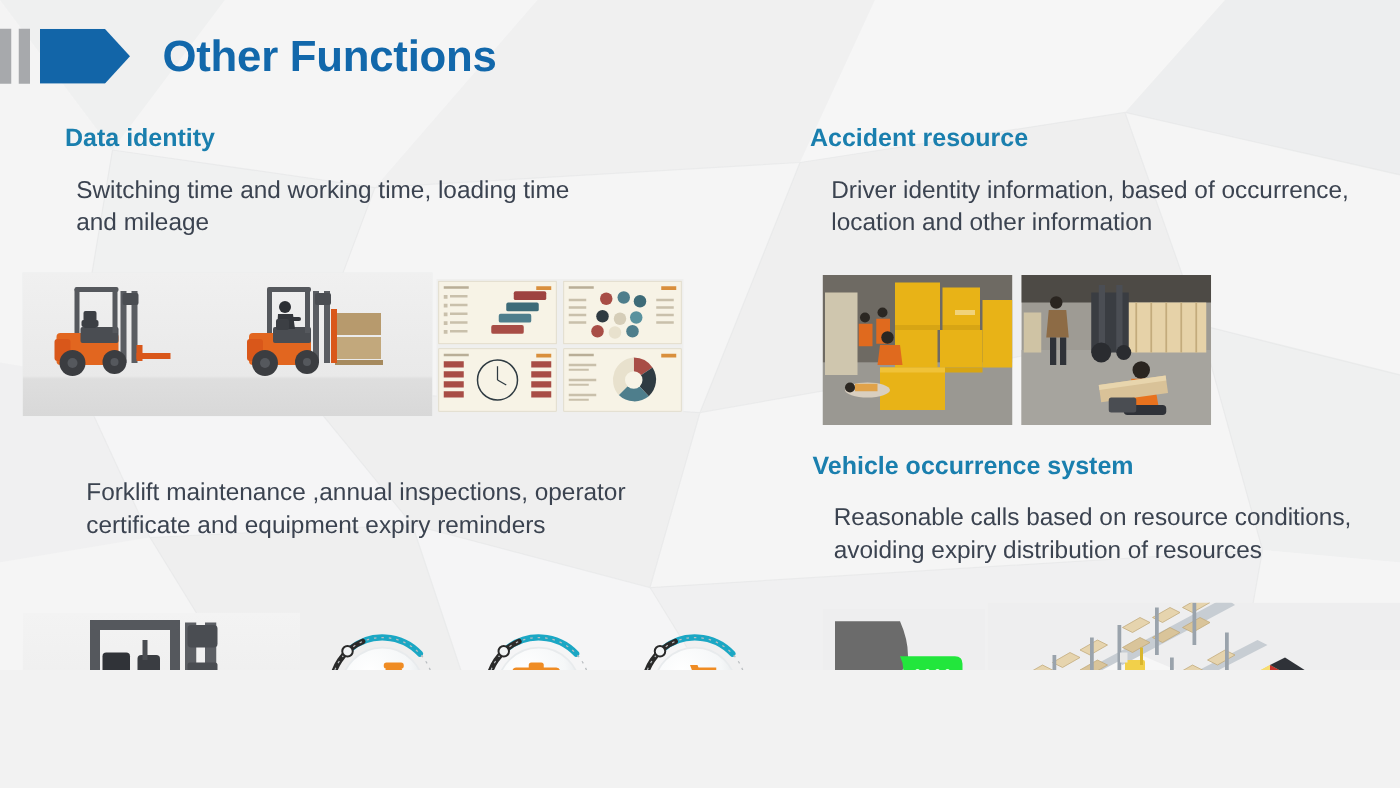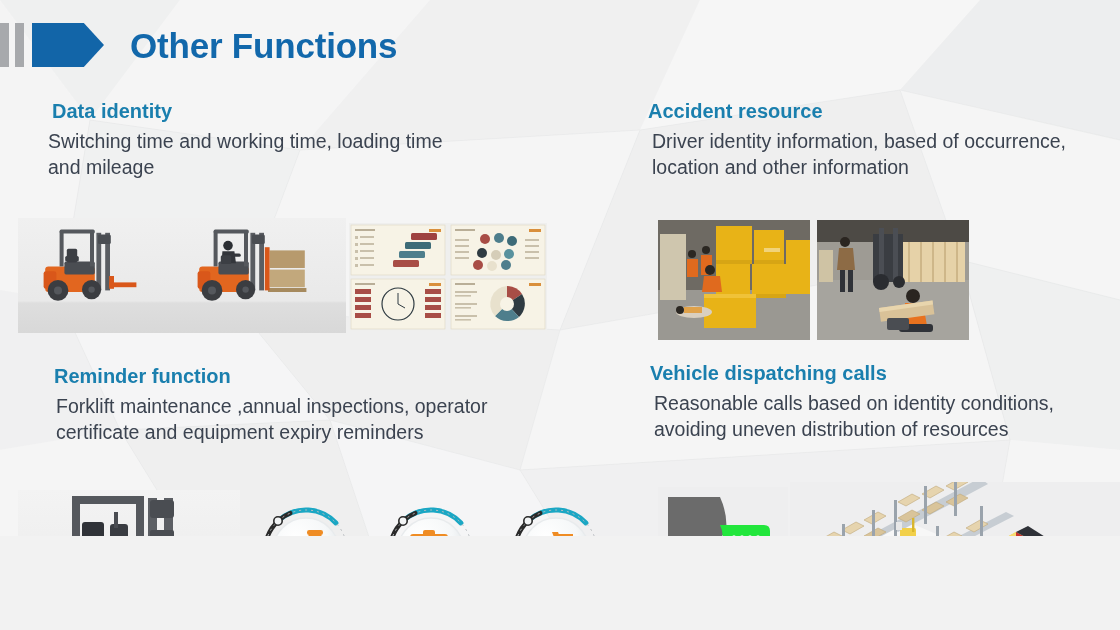--- a/index.html
+++ b/index.html
@@ -18,21 +18,21 @@
   .title-row{position:absolute;left:0;top:22px;height:46px;z-index:5;display:flex;align-items:center;}
   .bar{width:9px;height:44px;background:#a7a9ac;margin-right:6px;}
   .bar.b2{margin-right:8px;}
   .arrow{width:72px;height:44px;background:#1265a8;
     clip-path:polygon(0 0, 72% 0, 100% 50%, 72% 100%, 0 100%);}
   .slide-title{margin-left:26px;font-size:35px;font-weight:bold;color:#1268ab;letter-spacing:-.2px;line-height:1;}
 
   
   .block{position:absolute;z-index:5;}
   .blk-head{font-size:20px;font-weight:bold;color:#1a7fae;margin:0 0 6px 0;line-height:1.15;}
-  .blk-body{font-size:19.5px;color:#3b4350;line-height:1.32;margin:4px;font-weight:normal;}
+  .blk-body{font-size:19.5px;color:#3b4350;line-height:1.32;margin:17px;font-weight:normal;}
 
   #b-data{left:44px;top:100px;width:430px;}
   #b-data .blk-head{margin-left:8px;}
   #b-acc{left:648px;top:100px;width:470px;}
   #b-rem{left:52px;top:365px;width:500px;}
   #b-veh{left:650px;top:362px;width:460px;}
   #b-rem .blk-head{margin-left:2px;}
 
   
   .media{position:absolute;z-index:3;overflow:hidden;}
@@ -105,27 +105,26 @@
     <p class="blk-head">Data identity</p>
     <p class="blk-body">Switching time and working time, loading time and mileage</p>
   </div>
 
   <div class="block" id="b-acc">
     <p class="blk-head">Accident resource</p>
     <p class="blk-body">Driver identity information, based of occurrence, location and other information</p>
   </div>
 
   <div class="block" id="b-rem">
-    <p class="blk-head">Reminder function</p>
     <p class="blk-body">Forklift maintenance ,annual inspections, operator certificate and equipment expiry reminders</p>
   </div>
 
   <div class="block" id="b-veh">
-    <p class="blk-head">Vehicle dispatching calls</p>
-    <p class="blk-body">Reasonable calls based on identity conditions, avoiding uneven distribution of resources</p>
+    <p class="blk-head">Vehicle occurrence system</p>
+    <p class="blk-body">Reasonable calls based on resource conditions, avoiding expiry distribution of resources</p>
   </div>
 
   <div class="media" id="m-forklifts">
     <svg viewBox="0 0 328 115" preserveAspectRatio="none">
       <defs>
         <linearGradient id="fbg" x1="0" y1="0" x2="0" y2="1">
           <stop offset="0" stop-color="#f0f0f0"></stop>
             <stop offset="0.72" stop-color="#e9e9e9"></stop>
           <stop offset="0.74" stop-color="#dedede"></stop>
             <stop offset="1" stop-color="#d8d8d8"></stop>

